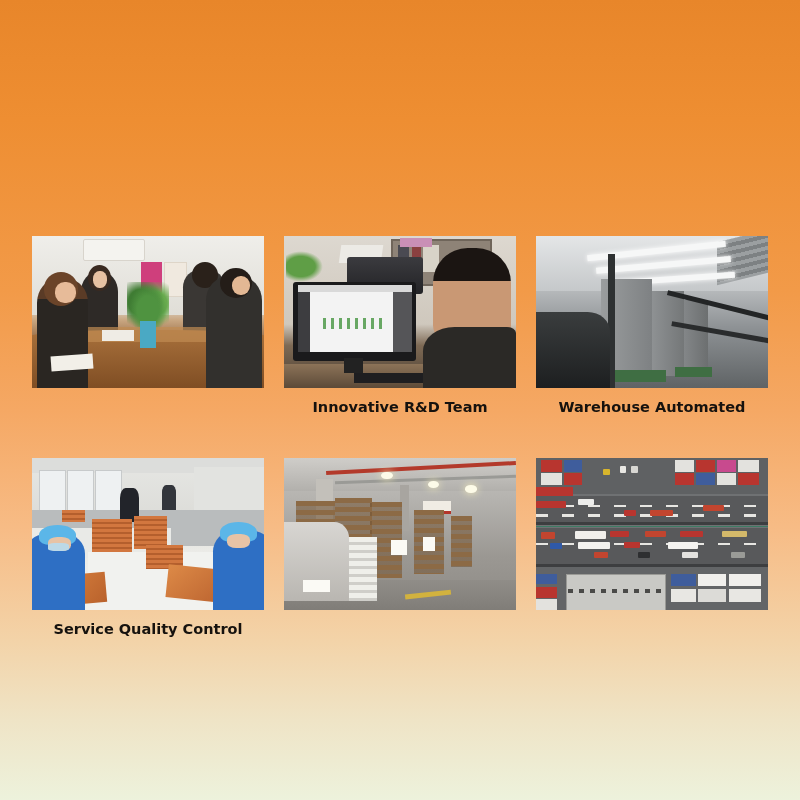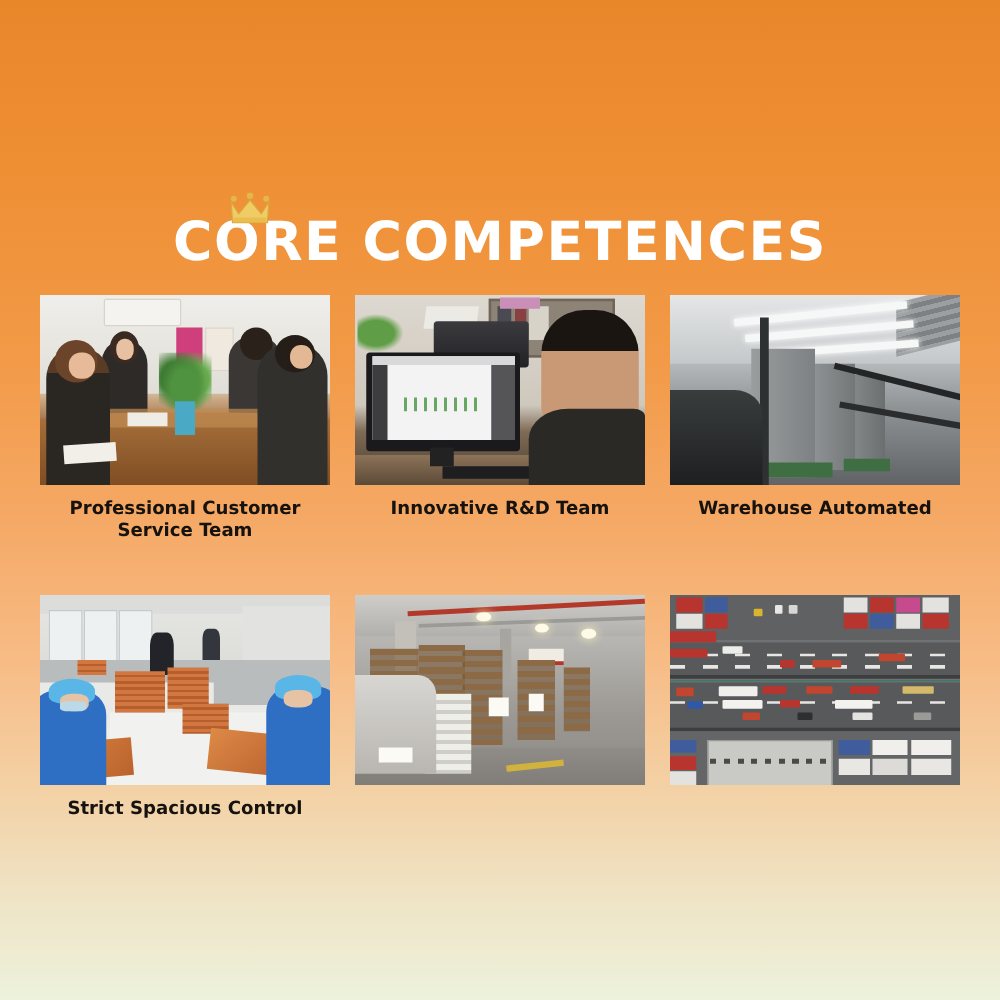--- a/index.html
+++ b/index.html
@@ -234,30 +234,20 @@
   .p6 .g1 { top:44.5%; }
   .p6 .g2 { top:71.5%; }
   .p6 .bldg { position:absolute; left:13%; top:76%; width:42%; height:24%; background:#c9c9c5; border:1px solid #9a9a96; }
   .p6 .bldgl { position:absolute; left:14%; top:86%; width:40%; height:3%; background:repeating-linear-gradient(to right,#4a4a48 0 5px,#c9c9c5 5px 11px); }
 </style>
 </head>
 <body>
 
 <div class="banner">
 
-  <div class="title-block">
-    <svg class="crown-icon" viewBox="0 0 34 26">
-      <circle cx="4" cy="5" r="2.4" fill="#E3B84A"></circle>
-      <circle cx="17" cy="2.6" r="2.6" fill="#E3B84A"></circle>
-      <circle cx="30" cy="5" r="2.4" fill="#E3B84A"></circle>
-      <path d="M2 8 L8 17 L17 6 L26 17 L32 8 L31 24 L3 24 Z" fill="#F0CC66" stroke="#D9A93A" stroke-width="1"></path>
-      <path d="M4 20 L30 20 L30.5 24 L3.5 24 Z" fill="#E9BE4F"></path>
-    </svg>
-    <h1 class="page-title">CORE COMPETENCES</h1>
-  </div>
 
   <div class="grid">
 
     <div class="cell">
       <div class="photo p1">
         <div class="wall"></div>
           <div class="ac"></div>
           <div class="poster"></div>
           <div class="poster2"></div>
         <div class="plant"></div>
@@ -270,24 +260,20 @@
           <div class="tabletop"></div>
         <div class="vase"></div>
         <div class="pL1"></div>
           <div class="pL1h"></div>
           <div class="pL1f"></div>
         <div class="pR1"></div>
           <div class="pR1h"></div>
           <div class="pR1f"></div>
         <div class="paper"></div>
           <div class="paper2"></div>
-      </div>
-      <div class="caption">
-        <span>Professional Customer</span><br>
-        <span>Service Team</span>
       </div>
     </div>
 
     <div class="cell">
       <div class="photo p2">
         <div class="shelf"></div>
           <div class="shelfb"></div>
           <div class="shelfb2"></div>
           <div class="shelfb3"></div>
         <div class="shelfpink"></div>
@@ -353,21 +339,21 @@
           <div class="box2"></div>
         <div class="workerL"></div>
           <div class="capL"></div>
           <div class="faceL"></div>
           <div class="maskL"></div>
         <div class="workerR"></div>
           <div class="capR"></div>
           <div class="faceR"></div>
       </div>
       <div class="caption">
-        <span>Strict Spacious Control</span>
+        <span>Service Quality Control</span>
       </div>
     </div>
 
     <div class="cell row2">
       <div class="photo p5">
         <div class="roof"></div>
         <div class="rbeam"></div>
           <div class="rbeam2"></div>
         <div class="lamp l1"></div>
           <div class="lamp l2"></div>

